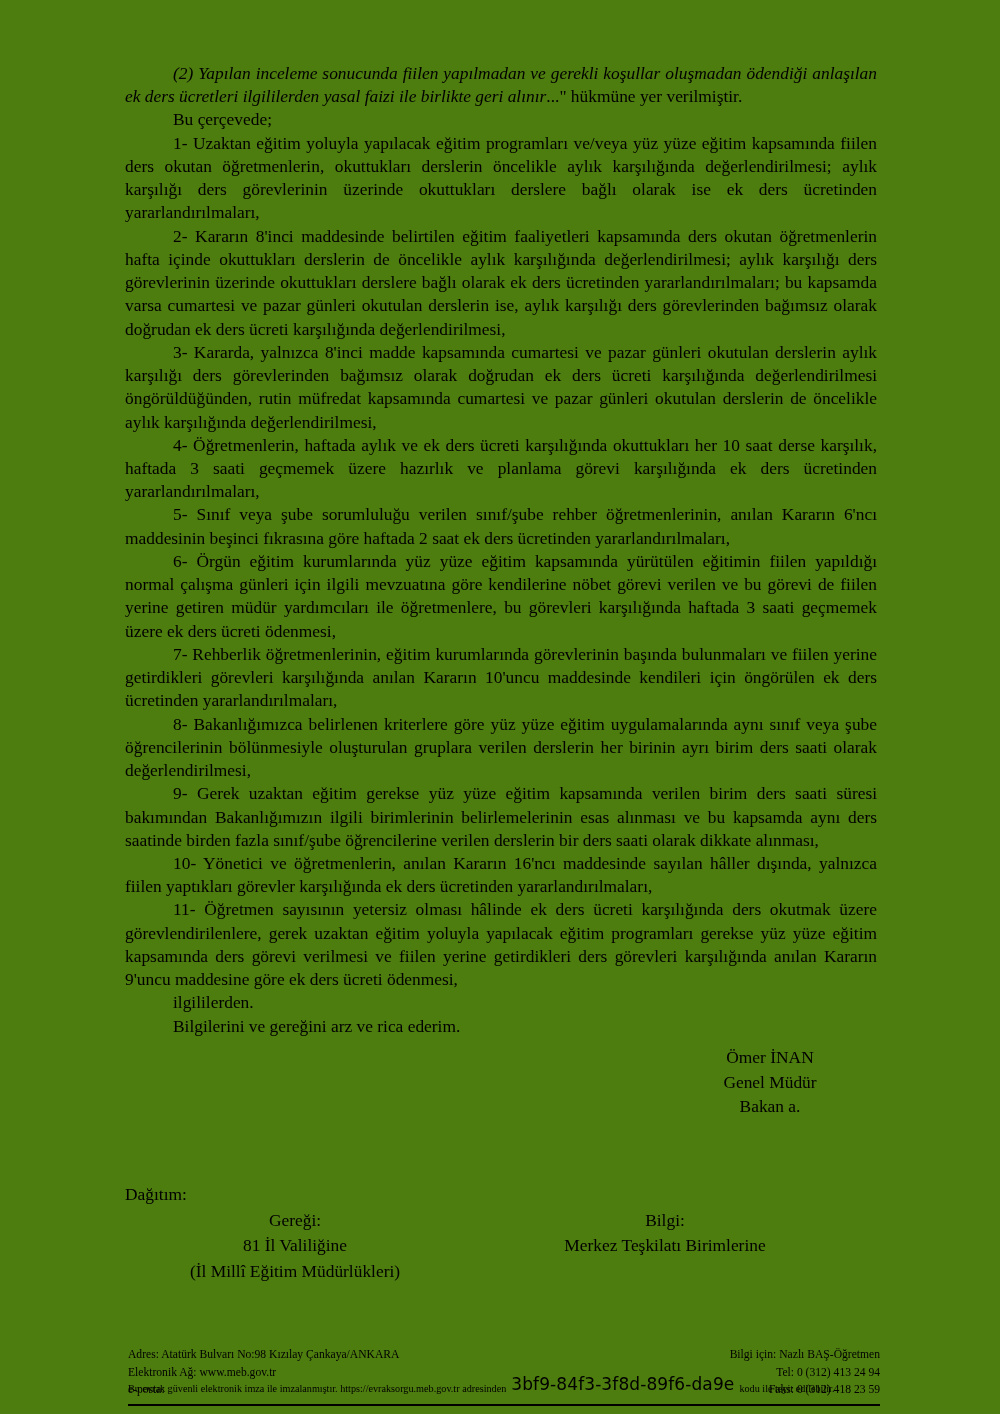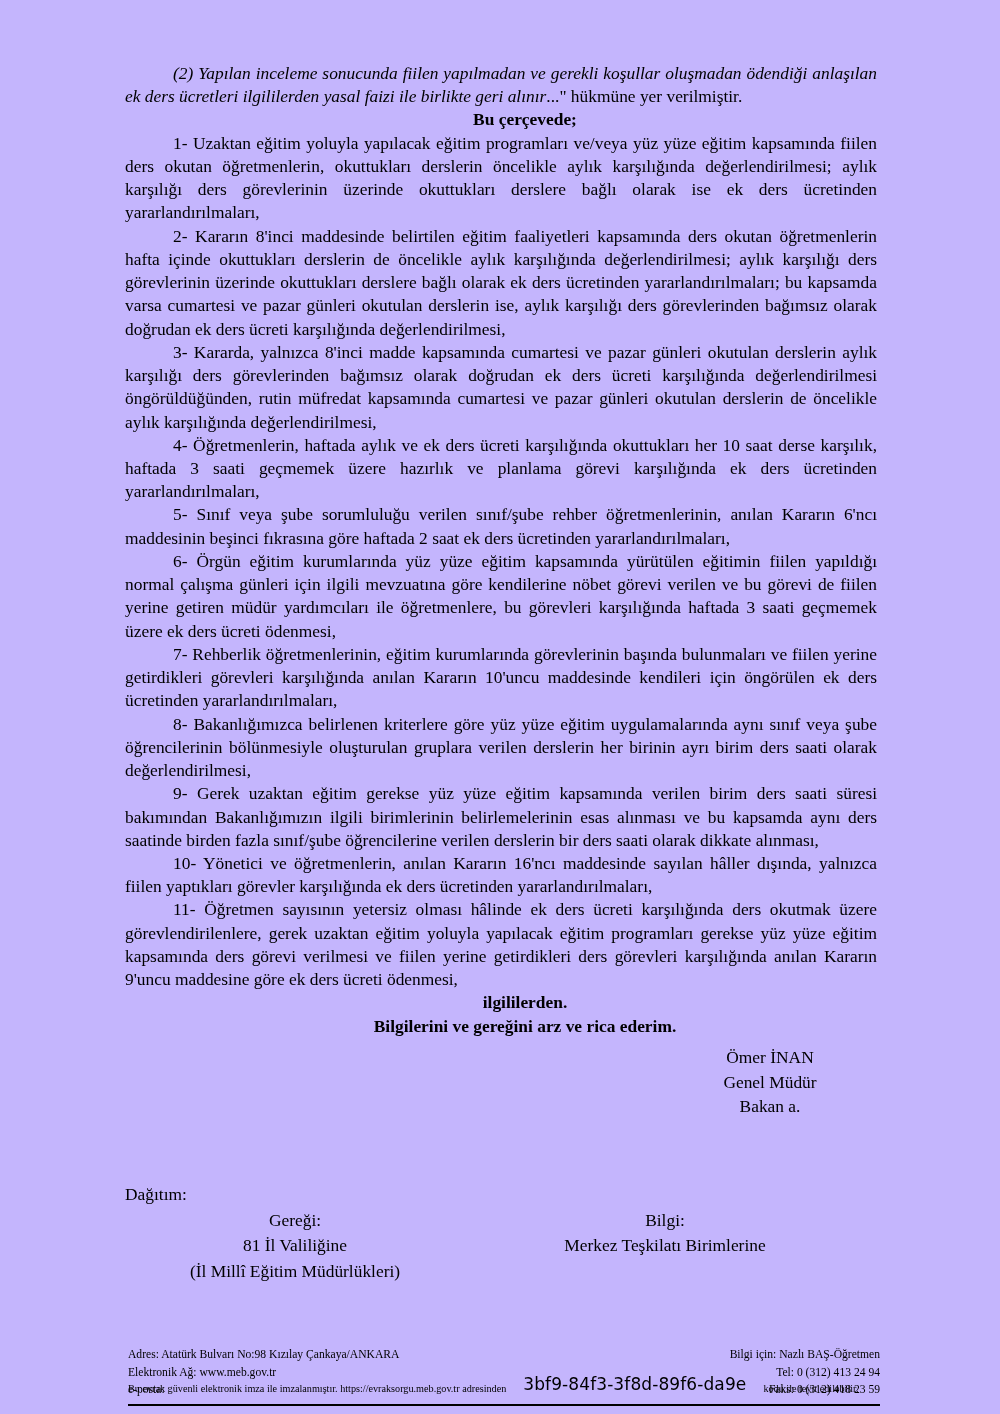--- a/index.html
+++ b/index.html
@@ -9,21 +9,21 @@
   }
   body {
     font-family: "Liberation Serif", "DejaVu Serif", serif;
     color: #000000;
   }
   .page {
     position: relative;
     width: 1000px;
     height: 1414px;
     margin: 0 auto;
-    background: #c4b5fd;
+    background: #4d7c0f;
     overflow: hidden;
     box-sizing: border-box;
   }
   .content {
     position: absolute;
     left: 125px;
     top: 62px;
     width: 752px;
   }
   p.body-par {
@@ -31,22 +31,21 @@
     font-size: 17.4px;
     line-height: 1.335;
     text-align: justify;
     text-indent: 48px;
     hyphens: none;
   }
   .it {
     font-style: italic;
   }
   p.no-justify {
-    text-align: center;
-    font-weight: bold;
+    text-align: left;
   }
 
   
   .signature {
     position: absolute;
     left: 620px;
     top: 1045px;
     width: 300px;
     text-align: center;
     font-size: 17.4px;
@@ -100,21 +99,21 @@
     font-size: 10.2px;
     white-space: nowrap;
     display: flex;
     align-items: flex-end;
     justify-content: flex-start;
   }
   .verify-code {
     font-family: "DejaVu Sans", sans-serif;
     font-size: 17px;
     letter-spacing: 0.1px;
-    margin: 0 17px;
+    margin: 0 5px;
   }
   .bottom-rule {
     position: absolute;
     left: 128px;
     top: 1397px;
     width: 752px;
     border: none;
     border-top: 1.4px solid #000;
   }
 </style>

